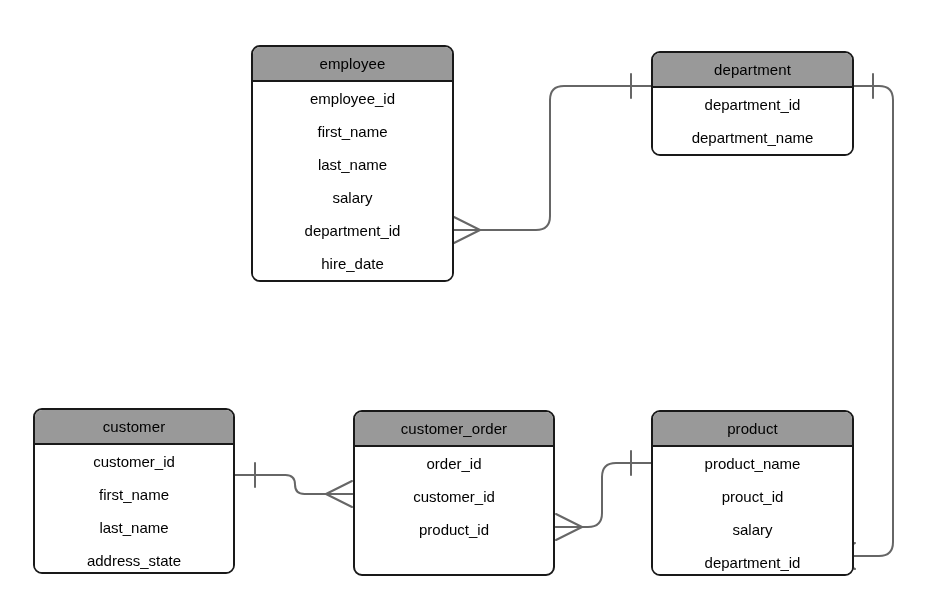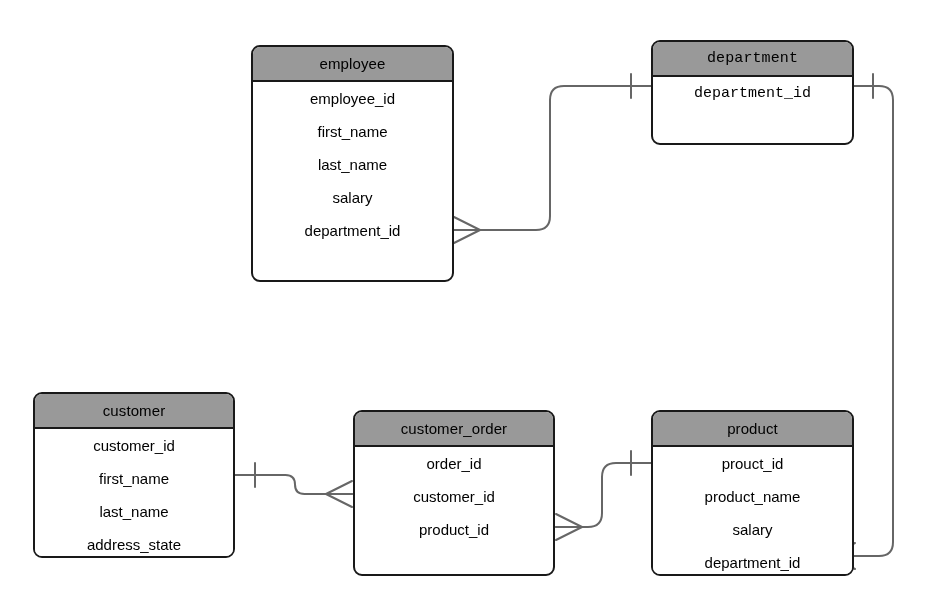--- a/index.html
+++ b/index.html
@@ -109,31 +109,33 @@
     </svg>
 
   <div class="entity" style="left:251px; top:45px; width:203px; height:237px;">
     <div class="entity-header">employee</div>
     <div class="entity-body">
       <div class="attr-row">employee_id</div>
       <div class="attr-row">first_name</div>
       <div class="attr-row">last_name</div>
       <div class="attr-row">salary</div>
       <div class="attr-row">department_id</div>
+      <div class="attr-row">hire_date</div>
     </div>
   </div>
 
-  <div class="entity" style="left:651px; top:40px; width:203px; height:105px;font-family:Liberation Mono, monospace;">
+  <div class="entity" style="left:651px; top:51px; width:203px; height:105px;">
     <div class="entity-header">department</div>
     <div class="entity-body">
       <div class="attr-row">department_id</div>
+      <div class="attr-row">department_name</div>
     </div>
   </div>
 
-  <div class="entity" style="left:33px; top:392px; width:202px; height:166px;">
+  <div class="entity" style="left:33px; top:408px; width:202px; height:166px;">
     <div class="entity-header">customer</div>
     <div class="entity-body">
       <div class="attr-row">customer_id</div>
       <div class="attr-row">first_name</div>
       <div class="attr-row">last_name</div>
       <div class="attr-row">address_state</div>
     </div>
   </div>
 
   <div class="entity" style="left:353px; top:410px; width:202px; height:166px;">
@@ -141,20 +143,20 @@
     <div class="entity-body">
       <div class="attr-row">order_id</div>
       <div class="attr-row">customer_id</div>
       <div class="attr-row">product_id</div>
     </div>
   </div>
 
   <div class="entity" style="left:651px; top:410px; width:203px; height:166px;">
     <div class="entity-header">product</div>
     <div class="entity-body">
+      <div class="attr-row">product_name</div>
       <div class="attr-row">prouct_id</div>
-      <div class="attr-row">product_name</div>
       <div class="attr-row">salary</div>
       <div class="attr-row">department_id</div>
     </div>
   </div>
 
 </div>
 
 </body></html>

